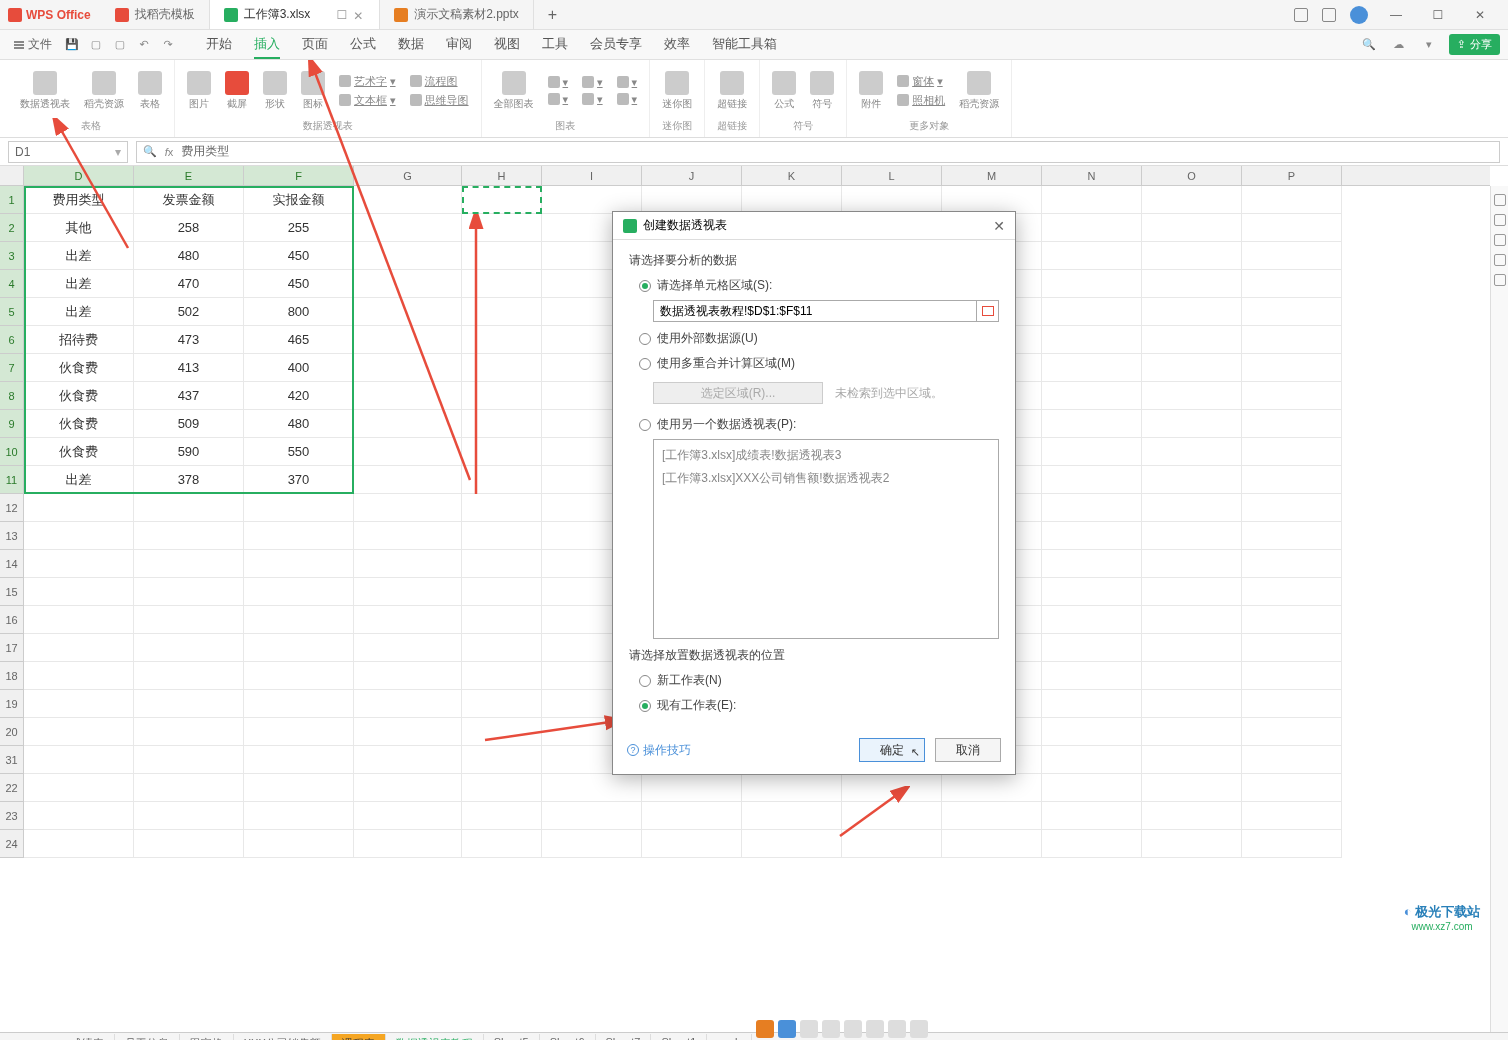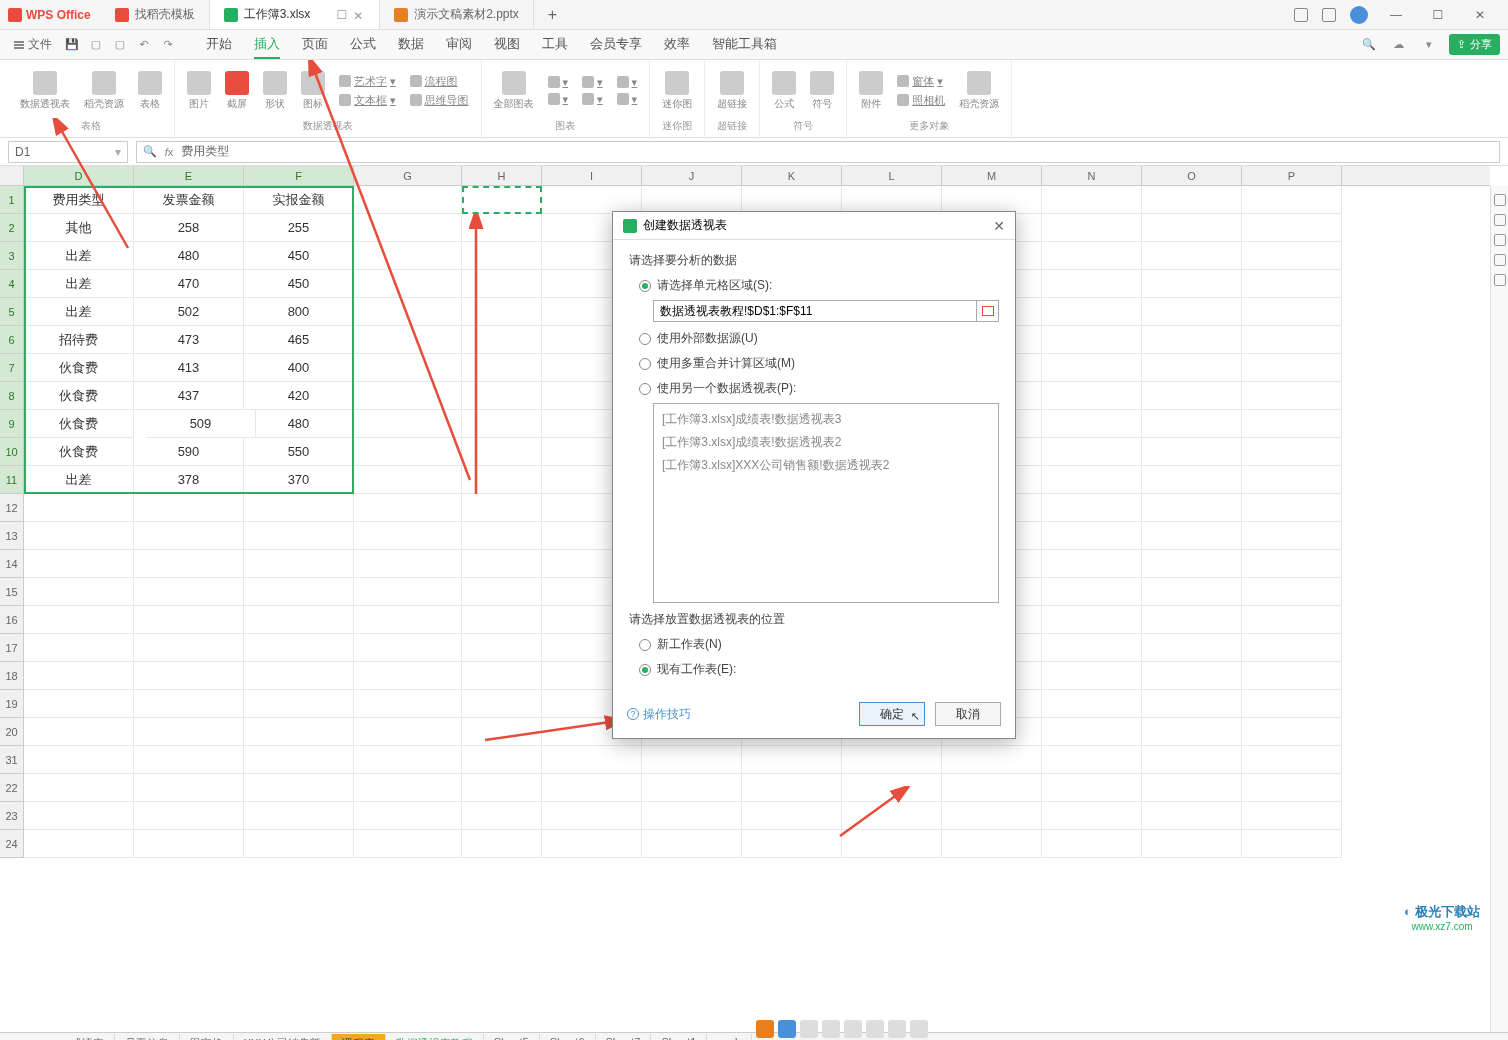--- a/index.html
+++ b/index.html
@@ -374,21 +374,21 @@
       <div class="cell" style="left: 0px; top: 140px; width: 110px; height: 28px;">招待费</div>
       <div class="cell" style="left: 110px; top: 140px; width: 110px; height: 28px;">473</div>
       <div class="cell" style="left: 220px; top: 140px; width: 110px; height: 28px;">465</div>
       <div class="cell" style="left: 0px; top: 168px; width: 110px; height: 28px;">伙食费</div>
       <div class="cell" style="left: 110px; top: 168px; width: 110px; height: 28px;">413</div>
       <div class="cell" style="left: 220px; top: 168px; width: 110px; height: 28px;">400</div>
       <div class="cell" style="left: 0px; top: 196px; width: 110px; height: 28px;">伙食费</div>
       <div class="cell" style="left: 110px; top: 196px; width: 110px; height: 28px;">437</div>
       <div class="cell" style="left: 220px; top: 196px; width: 110px; height: 28px;">420</div>
       <div class="cell" style="left: 0px; top: 224px; width: 110px; height: 28px;">伙食费</div>
-      <div class="cell" style="left: 122px; top: 224px; width: 110px; height: 28px;">509</div>
+      <div class="cell" style="left: 110px; top: 224px; width: 110px; height: 28px;">509</div>
       <div class="cell" style="left: 220px; top: 224px; width: 110px; height: 28px;">480</div>
       <div class="cell" style="left: 0px; top: 252px; width: 110px; height: 28px;">伙食费</div>
       <div class="cell" style="left: 110px; top: 252px; width: 110px; height: 28px;">590</div>
       <div class="cell" style="left: 220px; top: 252px; width: 110px; height: 28px;">550</div>
       <div class="cell" style="left: 0px; top: 280px; width: 110px; height: 28px;">出差</div>
       <div class="cell" style="left: 110px; top: 280px; width: 110px; height: 28px;">378</div>
       <div class="cell" style="left: 220px; top: 280px; width: 110px; height: 28px;">370</div>
       <div class="cell" style="left: 330px; top: 0px; width: 108px; height: 28px;"></div>
       <div class="cell" style="left: 438px; top: 0px; width: 80px; height: 28px;"></div>
       <div class="cell" style="left: 518px; top: 0px; width: 100px; height: 28px;"></div>
@@ -720,27 +720,30 @@
         </div>
     </div>
     <div class="radio-row">
         <span class="radio"></span>
         <span>使用外部数据源(U)</span>
       </div>
     <div class="radio-row">
         <span class="radio"></span>
         <span>使用多重合并计算区域(M)</span>
       </div>
+    <div style="display:flex;align-items:center">
+      <div class="disabled-btn">选定区域(R)...</div>
+      <span class="disabled-note">未检索到选中区域。</span>
+    </div>
     <div class="radio-row">
         <span class="radio"></span>
         <span>使用另一个数据透视表(P):</span>
       </div>
     <div class="pivot-list" id="pivot-list">
         <div class="pivot-list-item">[工作簿3.xlsx]成绩表!数据透视表3</div>
-        <div class="pivot-list-item">[工作簿3.xlsx]成绩表!数据透视表2</div>
         <div class="pivot-list-item">[工作簿3.xlsx]XXX公司销售额!数据透视表2</div>
       </div>
     <div class="dialog-section-title">请选择放置数据透视表的位置</div>
     <div class="radio-row">
         <span class="radio"></span>
         <span>新工作表(N)</span>
       </div>
     <div class="radio-row">
         <span class="radio checked"></span>
         <span>现有工作表(E):</span>

